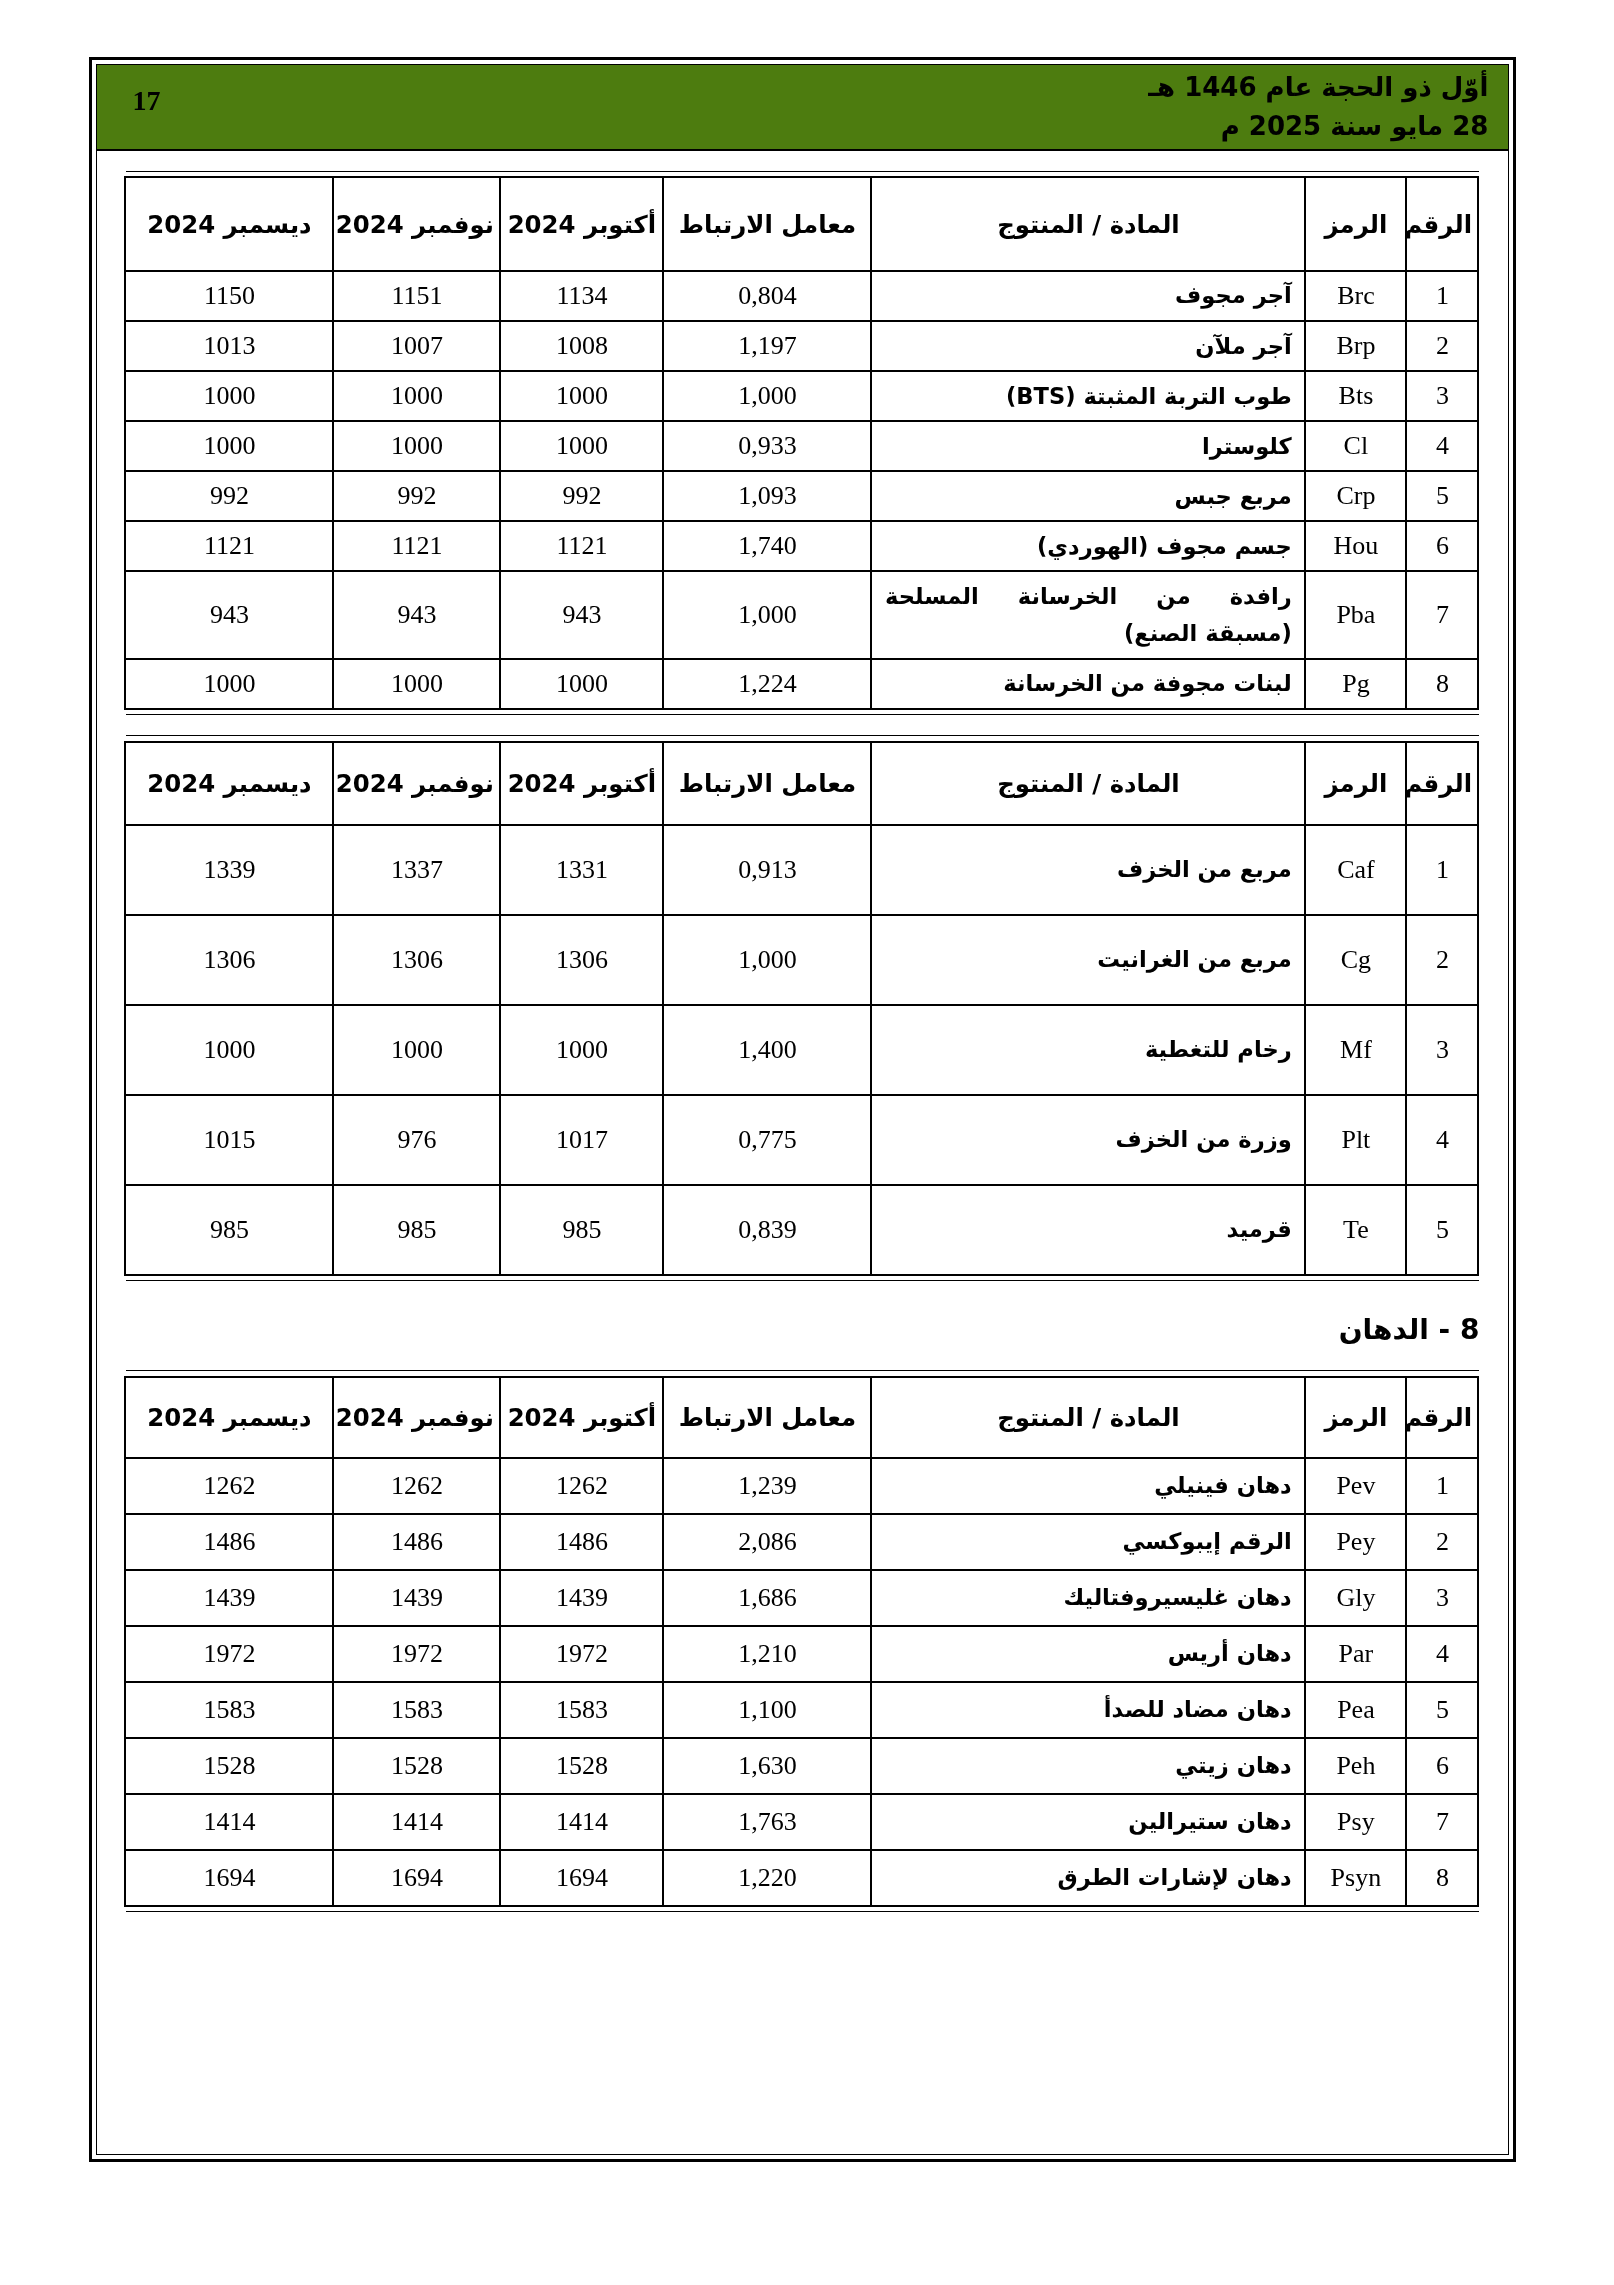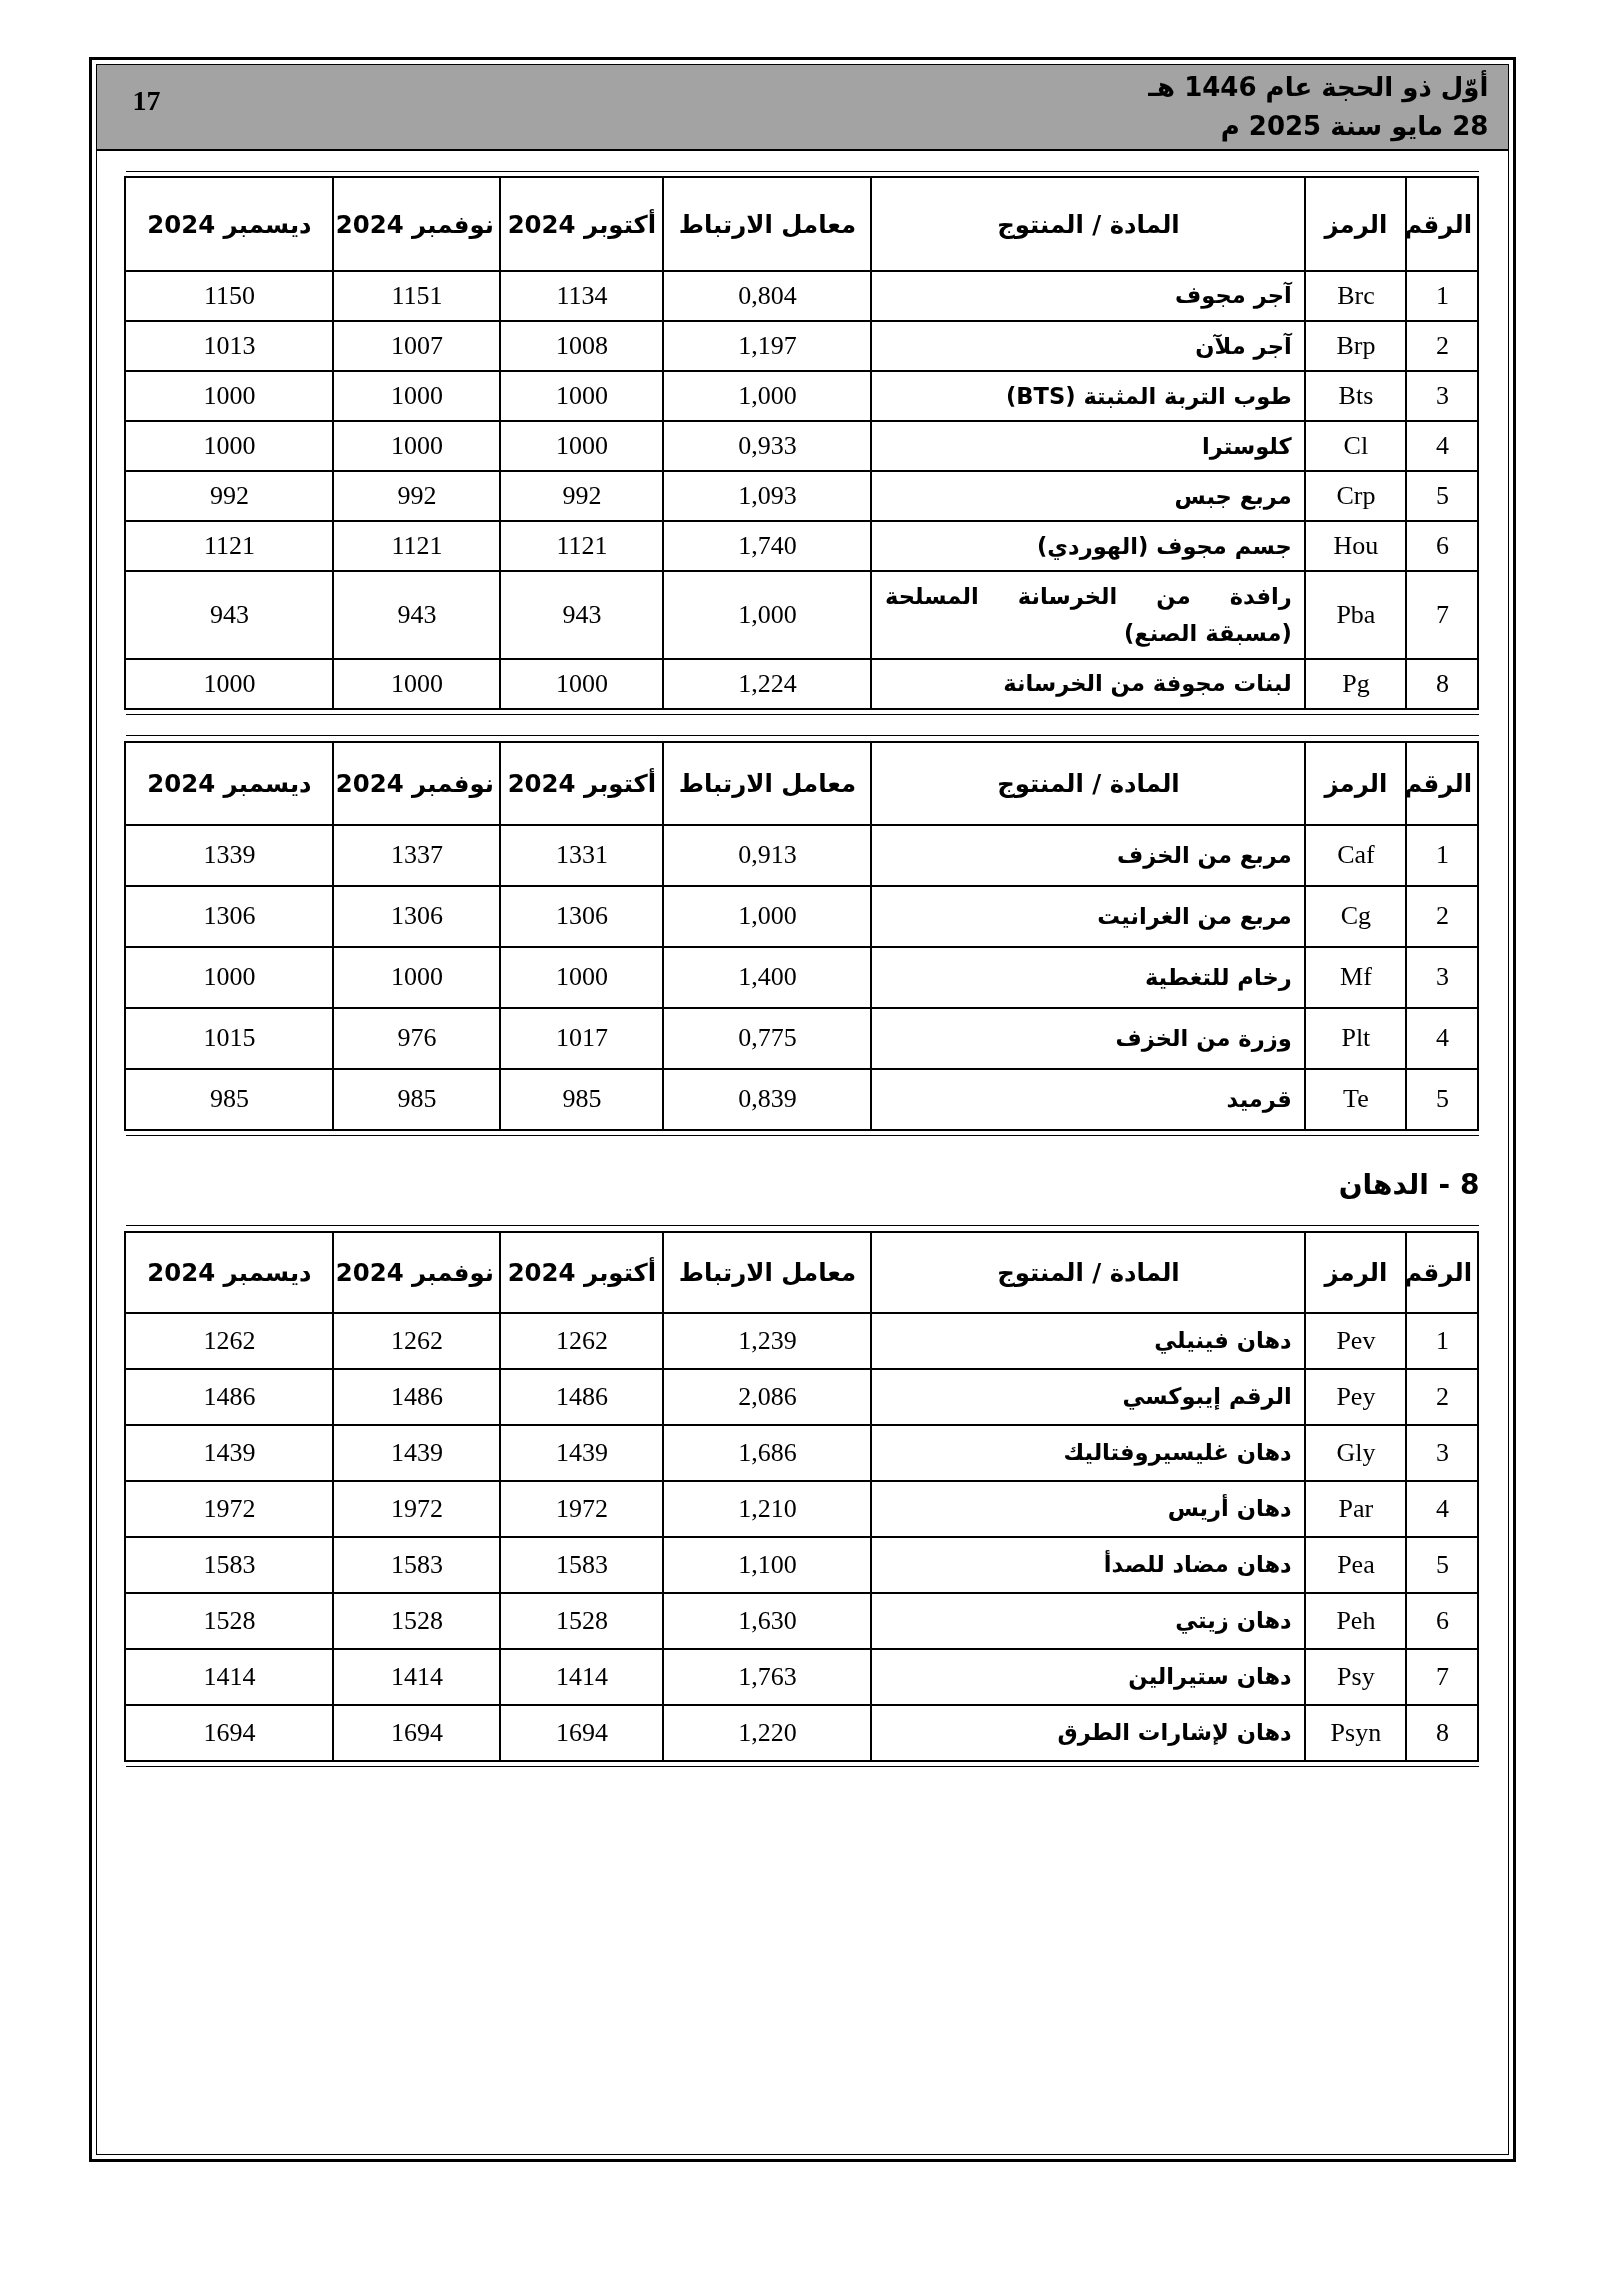--- a/index.html
+++ b/index.html
@@ -52,40 +52,40 @@
     border:2.7px solid #000;
   }
   th,td{
     border:2.7px solid #000;vertical-align:middle;padding:1.8px 5.4px;
     box-sizing:border-box;overflow:hidden;
   }
   th{
     font-weight:bold;font-size:24.4px;white-space:nowrap;text-align:center;
   }
   .t6 th{height:94px;} .t7 th{height:83px;} .t8 th{height:81px;}
-  .t6 td{height:50px;} .t7 td{height:61px;} .t8 td{height:56px;}
+  .t6 td{height:50px;} .t7 td{height:90px;} .t8 td{height:56px;}
   
   col.w0{width:72px;} col.w1{width:101px;} col.w2{width:434px;}
   col.w3{width:208px;} col.w4{width:163px;} col.w5{width:167px;} col.w6{width:208px;}
   td.c0,td.c1,td.c3,td.c4,td.c5,td.c6{
     font-family:"Liberation Serif","DejaVu Serif",serif;
     font-size:26px;text-align:center;
   }
   td.c2{
     font-weight:bold;font-size:22.6px;text-align:justify;
     padding:5.4px 12.7px;line-height:1.65;
   }
 </style>
 </head>
 <body>
 
 <div class="outer-frame">
   <div class="inner-frame">
 
-    <div class="band" style="background: #a3a3a3;">
+    <div class="band" style="background: #4d7c0f;">
       <div class="pageno">17</div>
       <div class="dates">
         <div>أوّل ذو الحجة عام 1446 هـ</div>
         <div>28 مايو سنة 2025 م</div>
       </div>
     </div>
 
     <div class="content">
 
       <div class="tbl-wrap">

